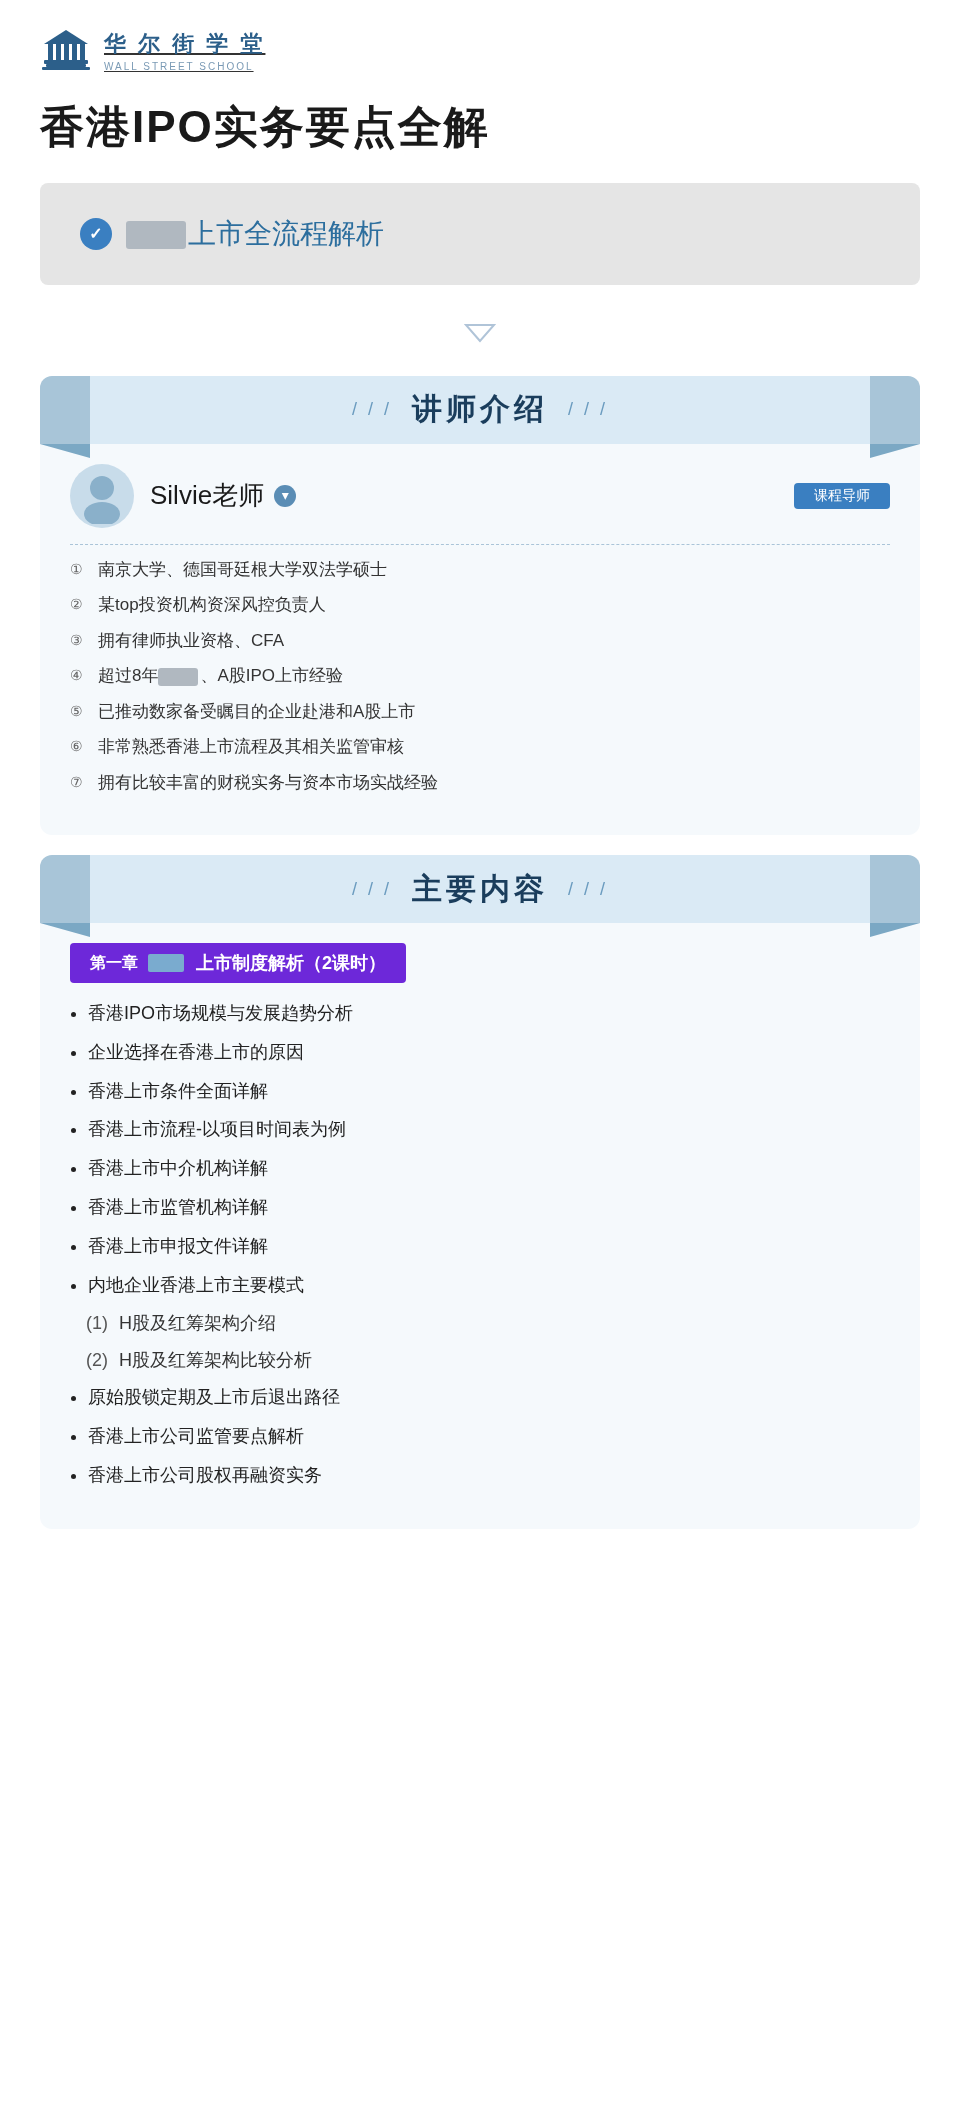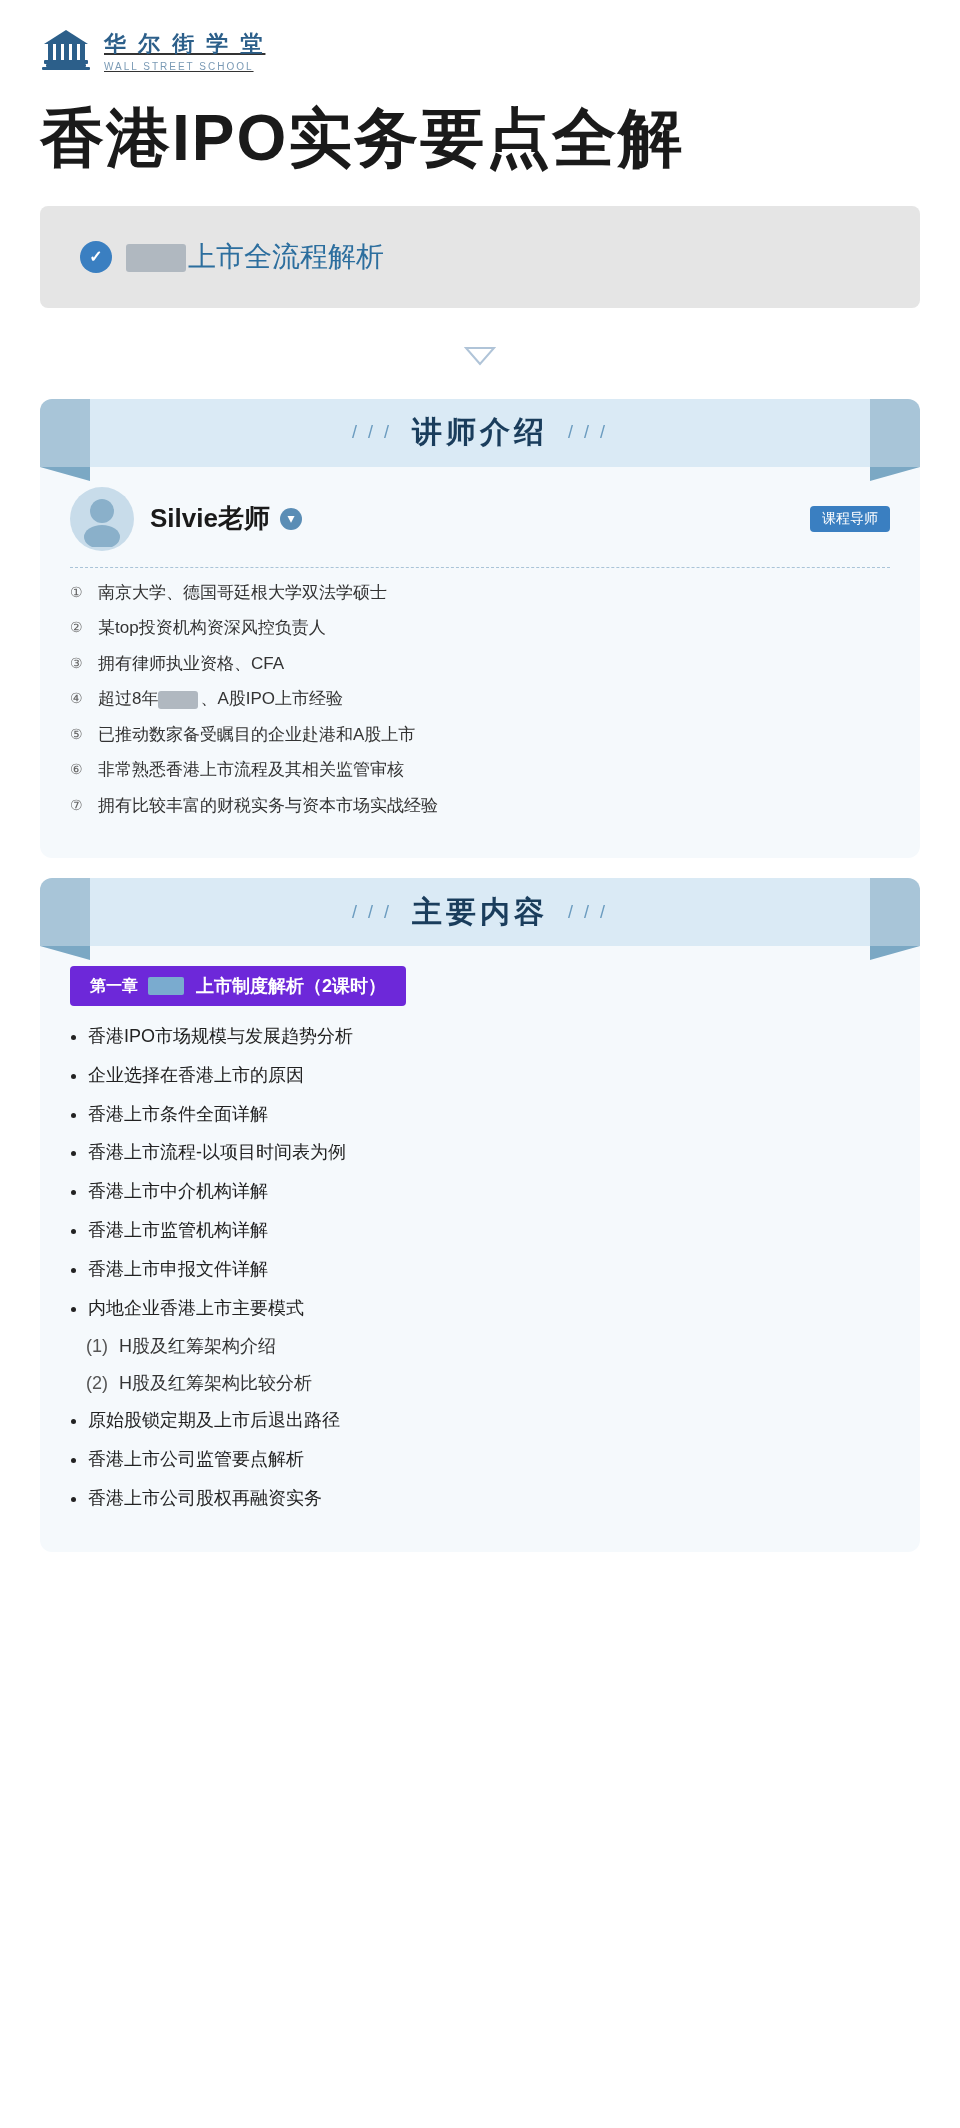--- a/index.html
+++ b/index.html
@@ -37,21 +37,21 @@
       color: #7a9ab5;
       letter-spacing: 2px;
       margin-top: 2px;
     }
 
     
     .hero {
       padding: 10px 40px 30px 40px;
     }
     .hero-title {
-      font-size: 64px;
+      font-size: 44px;
       font-weight: 900;
       color: #1a1a1a;
       line-height: 1.15;
       letter-spacing: 2px;
     }
 
     
     .feature-box {
       margin: 0 40px 20px 40px;
       background: #e5e5e5;
@@ -199,21 +199,21 @@
       height: 56px;
     }
     .instructor-name-row {
       display: flex;
       align-items: center;
       gap: 10px;
       flex: 1;
     }
     .instructor-name {
       font-size: 26px;
-      font-weight: 700;
+      font-weight: 400;
       color: #1a1a1a;
     }
     .chevron-down {
       width: 22px;
       height: 22px;
       background: #5a8db5;
       border-radius: 50%;
       display: flex;
       align-items: center;
       justify-content: center;
@@ -221,21 +221,21 @@
     .chevron-down::after {
       content: "▾";
       color: white;
       font-size: 14px;
       margin-top: -2px;
     }
     .course-badge {
       background: #3a7fc1;
       color: white;
       font-size: 14px;
-      padding: 4px 12px;
+      padding: 4px 20px;
       border-radius: 4px;
       margin-left: auto;
     }
     .divider-dashed {
       border: none;
       border-top: 1px dashed #aac4d8;
       margin: 12px 0;
     }
     .credential-list {
       list-style: none;

